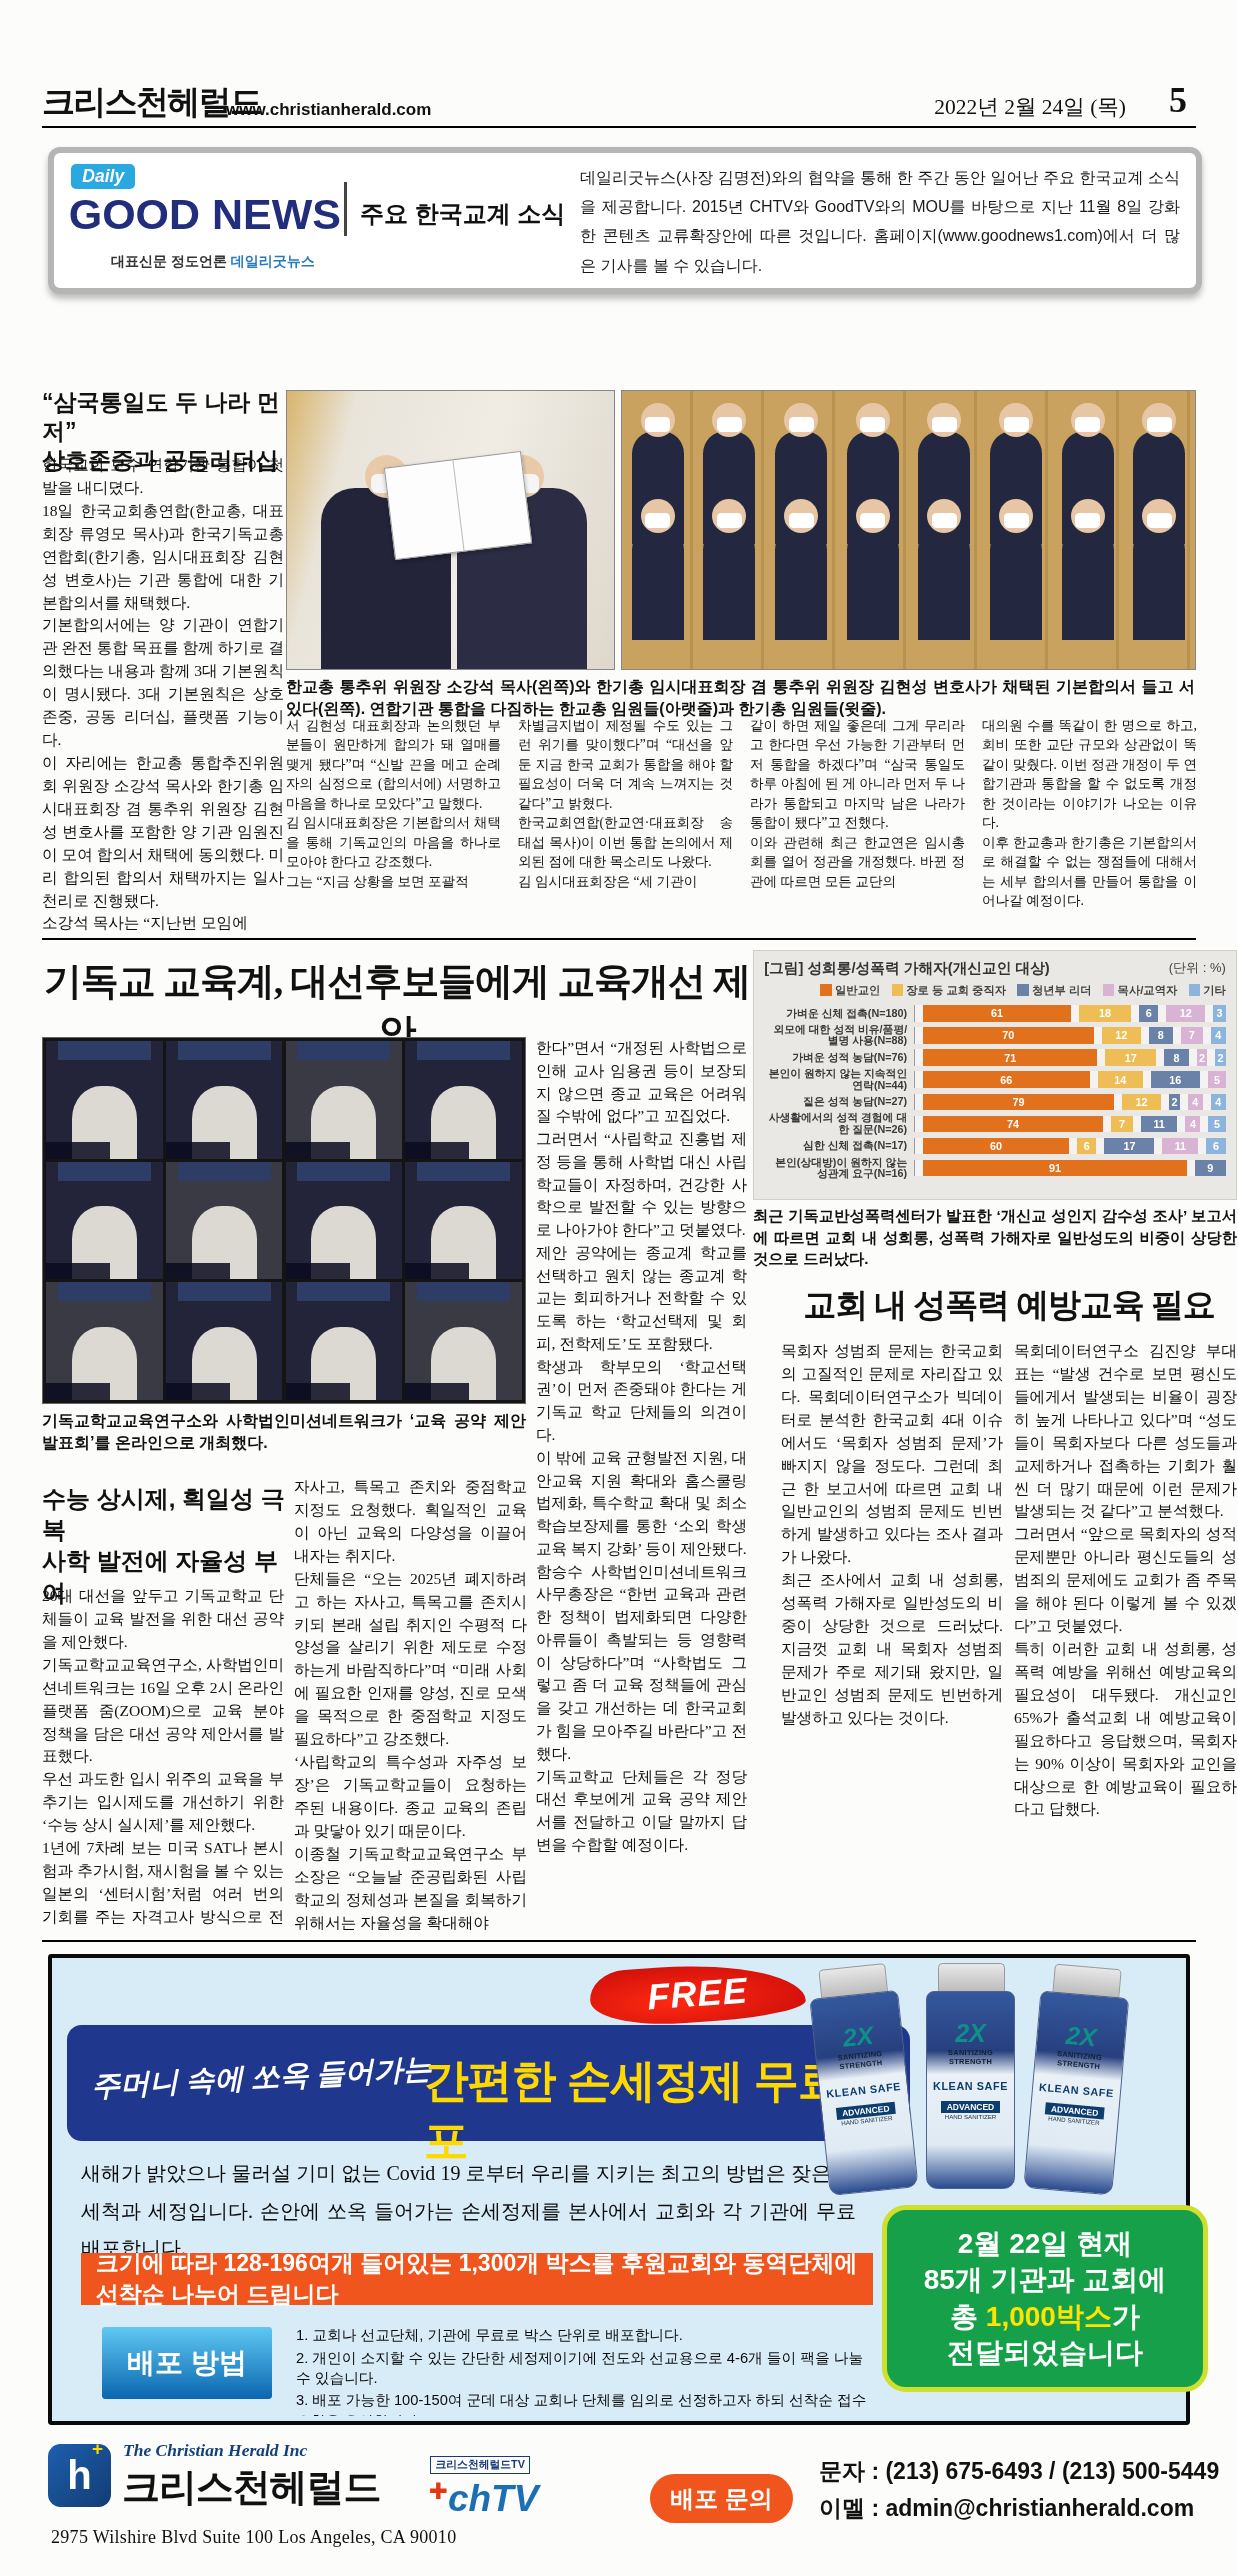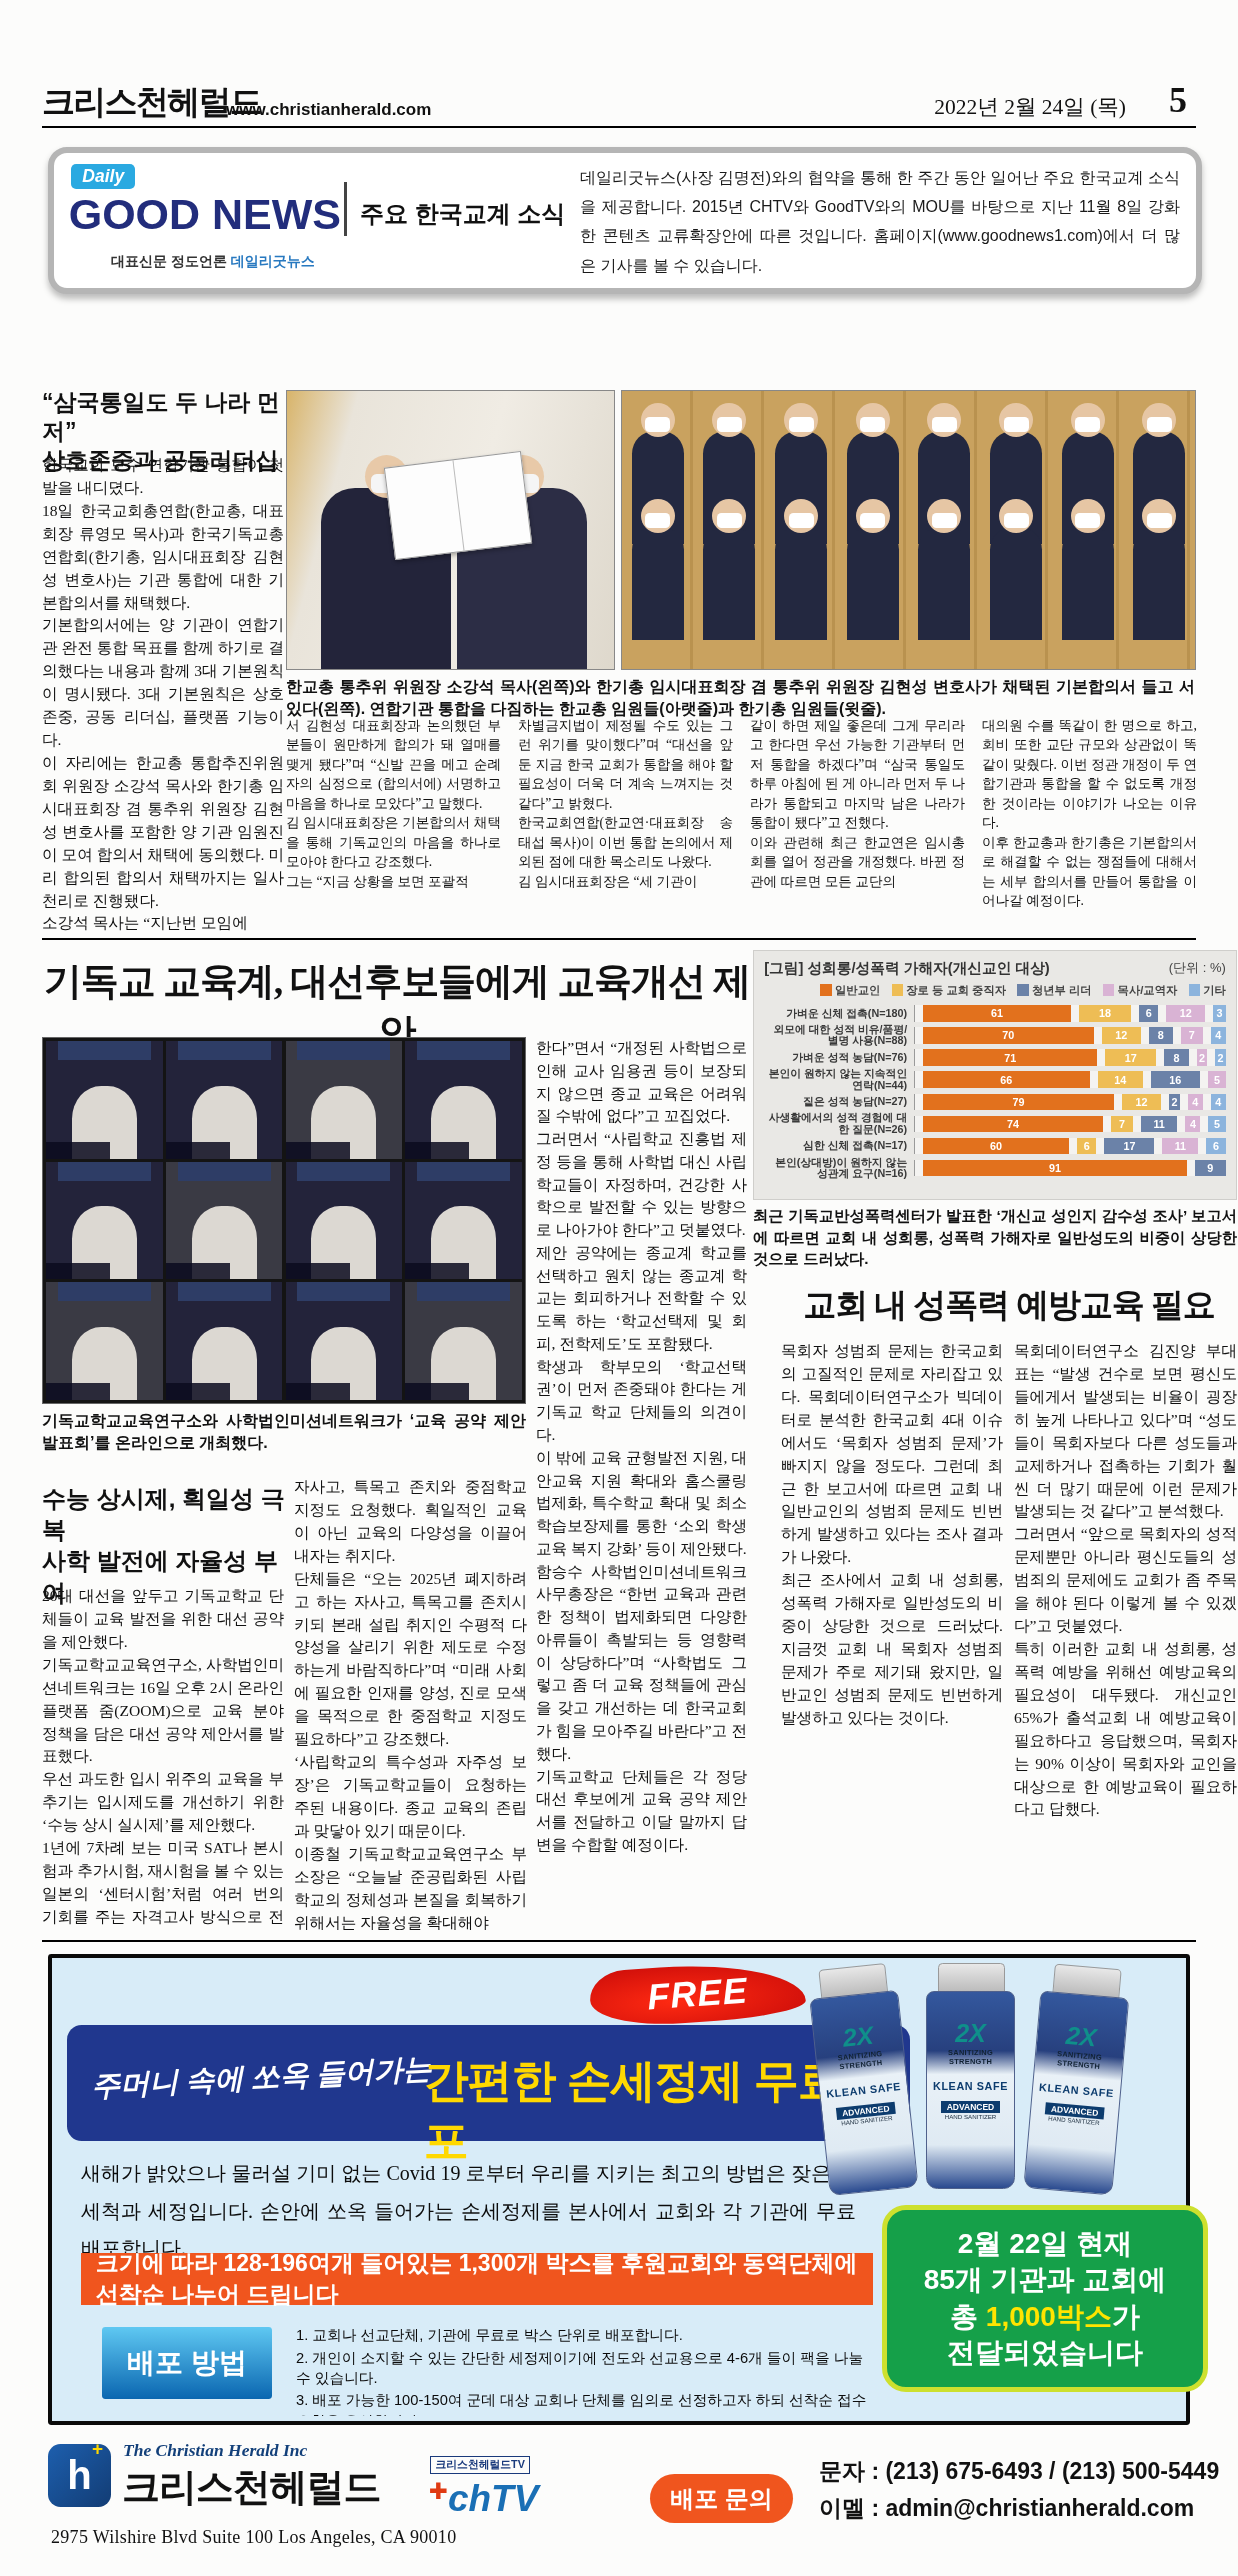--- a/index.html
+++ b/index.html
@@ -13,21 +13,21 @@
 
   
   .m-brand{left:42px;top:80px;font-size:33px;font-weight:900;letter-spacing:-1.7px;}
   .m-site{left:226px;top:100px;font-size:17px;font-weight:700;}
   .m-date{right:113px;top:92px;font-size:21.5px;}
   .m-page{right:52px;top:79px;font-size:36px;font-weight:700;}
   .m-rule{left:42px;top:126px;width:1154px;height:2.3px;background:#000;}
 
   
   .gn{left:48px;top:147px;width:1142px;height:135px;background:#fff;border:6.2px solid #b5b5b5;
-      border-radius:19px;box-shadow:0 4.5px 6.8px rgba(0,0,0,.25);}
+      border-radius:12px;box-shadow:0 4.5px 6.8px rgba(0,0,0,.25);}
   .gn-badge{left:17px;top:11.3px;background:#2aa9e1;color:#fff;font-style:italic;font-weight:700;
       font-size:17.5px;padding:1.7px 11.3px;border-radius:5.1px;}
   .gn-logo{left:14.7px;top:37px;font-size:43px;font-weight:800;color:#222d7c;letter-spacing:0px;}
   .gn-tagline{left:57px;top:100px;font-size:14px;font-weight:700;color:#333;}
   .gn-tagline .blue{color:#2879c0;}
   .gn-vrule{left:290px;top:29px;width:2.8px;height:54px;background:#444;}
   .gn-section{left:306px;top:45px;font-size:24px;font-weight:800;}
   .gn-desc{left:526px;top:10.2px;width:600px;font-size:16px;line-height:1.82;color:#1a1a1a;}
 
   

